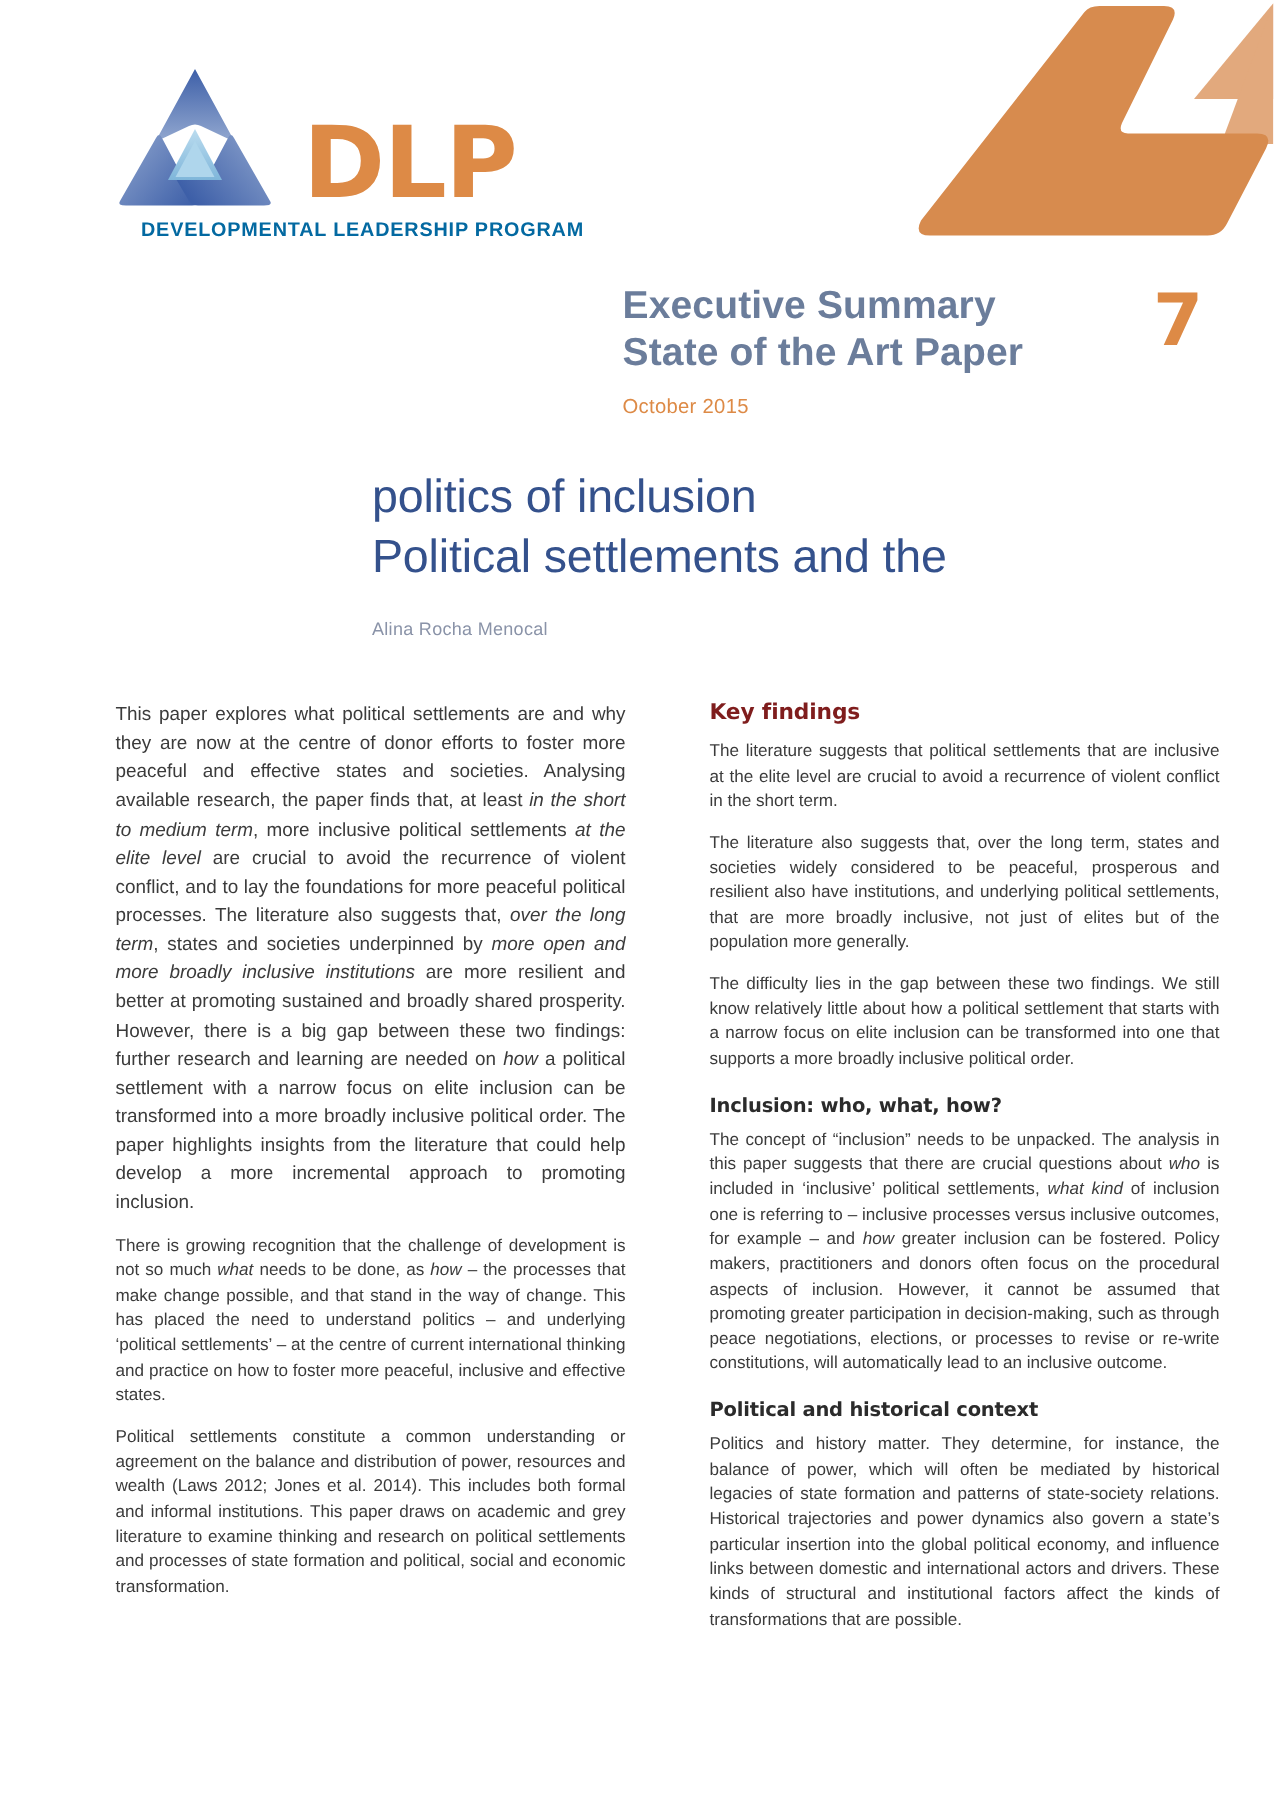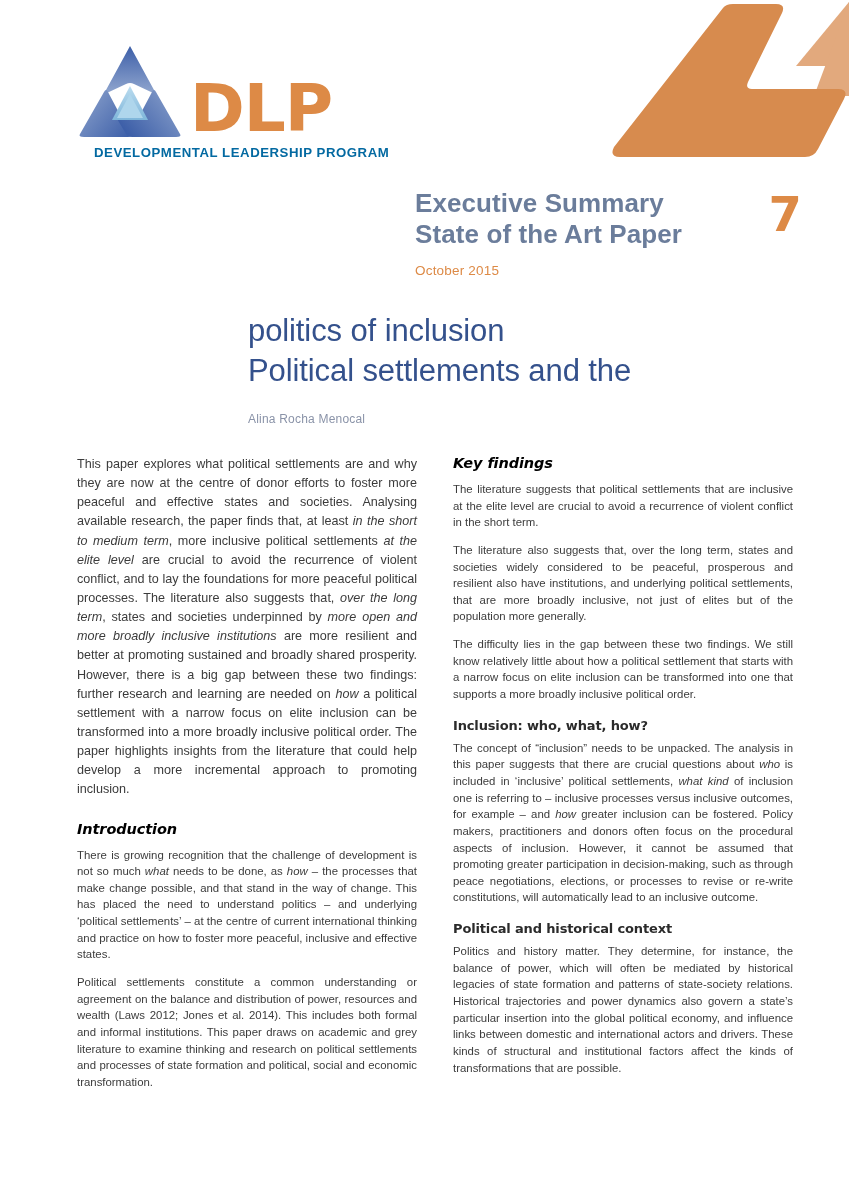--- a/index.html
+++ b/index.html
@@ -43,21 +43,21 @@
     height: 100px;
     flex: 0 0 auto;
   }
   .logo-word {
     font-family: "DejaVu Sans", sans-serif;
     font-weight: bold;
     font-size: 66px;
     line-height: 0.96;
     color: #DD8A46;
     letter-spacing: -1px;
-    margin-left: 4px;
+    margin-left: 16px;
     margin-bottom: 2px;
   }
   .logo-tagline {
     font-family: "Liberation Sans", sans-serif;
     font-weight: bold;
     font-size: 13.2px;
     letter-spacing: 0.55px;
     color: #0369a1;
     margin-top: 3px;
     margin-left: 20px;
@@ -113,24 +113,24 @@
     margin-top: 20px;
     font-size: 12px;
     color: #8A93A8;
     letter-spacing: 0.2px;
   }
 
   
   .columns {
     position: absolute;
     left: 77px;
-    top: 455px;
+    top: 467px;
     width: 695px;
     display: flex;
-    gap: 36px;
+    gap: 56px;
   }
   .col {
     width: 340px;
     flex: 0 0 340px;
   }
 
   .lede p {
     margin: 0 0 11px 0;
     font-size: 12.6px;
     line-height: 1.52;
@@ -143,24 +143,23 @@
     font-size: 11.4px;
     line-height: 1.46;
     text-align: justify;
     color: #3b3b3b;
   }
 
   h2.section-heading {
     font-family: "DejaVu Sans", sans-serif;
     font-size: 14.5px;
     font-weight: bold;
-    color: #000000;
+    color: #7f1d1d;
     margin: 21px 0 10px 0;
     letter-spacing: -0.1px;
-    font-style: italic;
   }
   h2.section-heading.first {
     margin-top: 0;
   }
   h3.sub-heading {
     font-family: "DejaVu Sans", sans-serif;
     font-size: 13px;
     font-weight: bold;
     color: #2b2b2b;
     margin: 15px 0 7px 0;
@@ -233,21 +232,20 @@
   <div class="doc-author">Alina Rocha Menocal</div>
 </div>
 
 <div class="columns">
 
   <div class="col">
     <div class="lede">
       <p>This paper explores what political settlements are and why they are now at the centre of donor efforts to foster more peaceful and effective states and societies. Analysing available research, the paper finds that, at least <em>in the short to medium term</em>, more inclusive political settlements <em>at the elite level</em> are crucial to avoid the recurrence of violent conflict, and to lay the foundations for more peaceful political processes. The literature also suggests that, <em>over the long term</em>, states and societies underpinned by <em>more open and more broadly inclusive institutions</em> are more resilient and better at promoting sustained and broadly shared prosperity. However, there is a big gap between these two findings:  further research and learning are needed on <em>how</em> a political settlement with a narrow focus on elite inclusion can be transformed into a more broadly inclusive political order. The paper highlights insights from the literature that could help develop a more incremental approach to promoting inclusion.</p>
     </div>
 
-    <h2 class="section-heading">Introduction</h2>
 
     <div class="body">
       <p>There is growing recognition that the challenge of development is not so much <em>what</em> needs to be done, as <em>how</em> – the processes that make change possible, and that stand in the way of change. This has placed the need to understand politics – and underlying ‘political settlements’ – at the centre of current international thinking and practice on how to foster more peaceful, inclusive and effective states.</p>
       <p>Political settlements constitute a common understanding or agreement on the balance and distribution of power, resources and wealth (Laws 2012; Jones et al. 2014). This includes both formal and informal institutions. This paper draws on academic and grey literature to examine thinking and research on political settlements and processes of state formation and political, social and economic transformation.</p>
     </div>
   </div>
 
   <div class="col">
     <h2 class="section-heading first">Key findings</h2>
 

